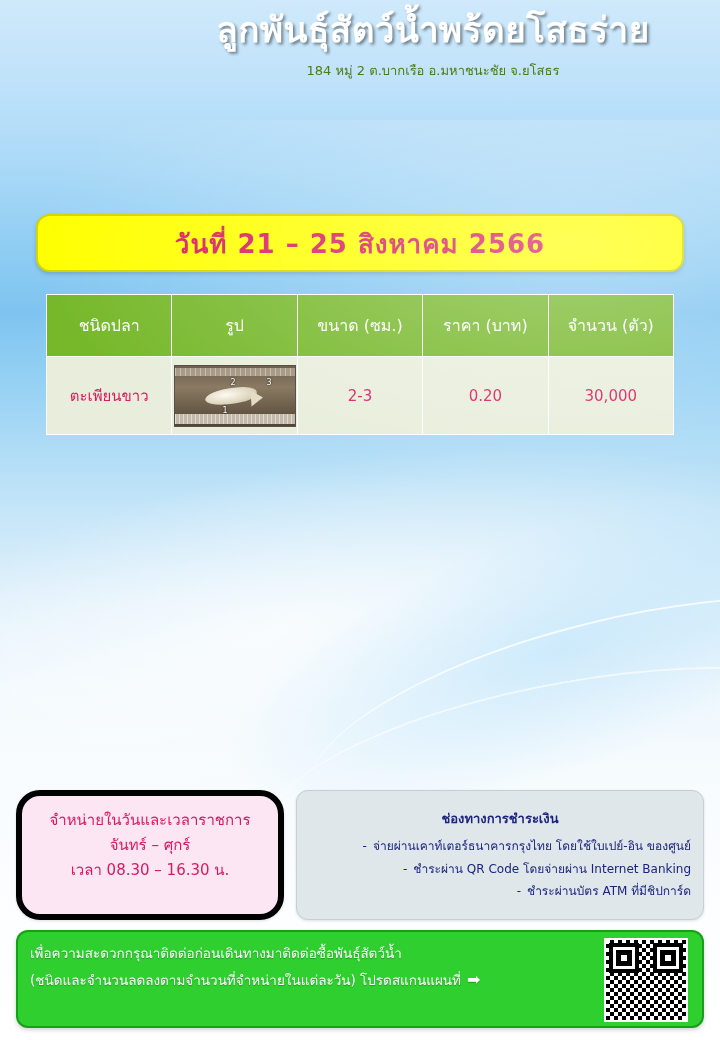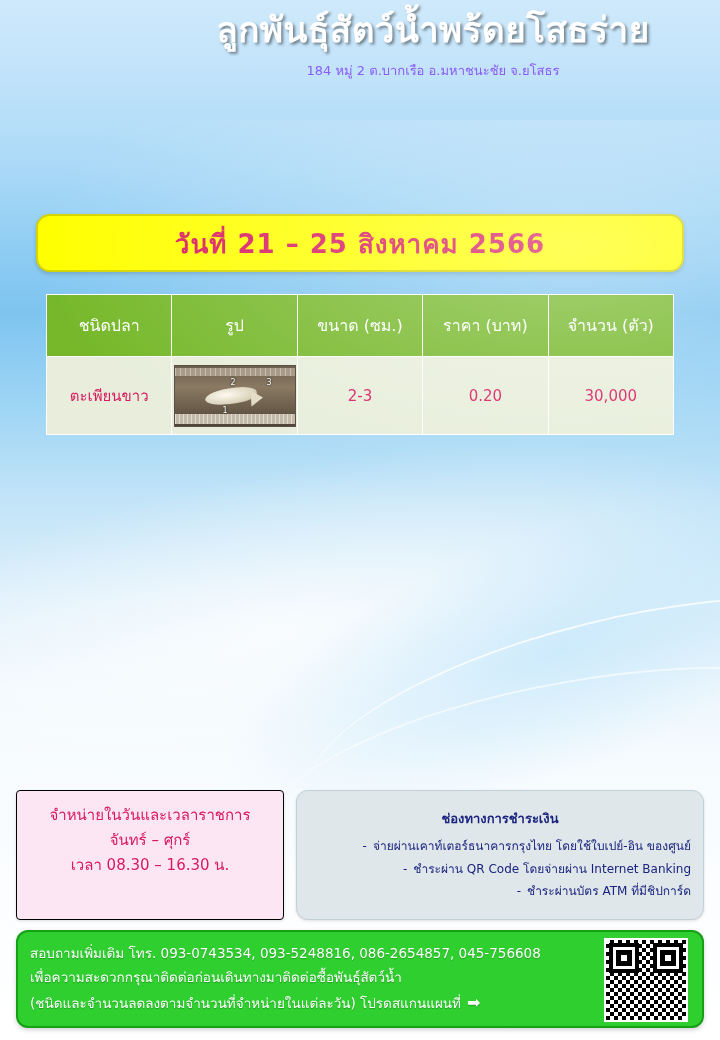--- a/index.html
+++ b/index.html
@@ -124,21 +124,21 @@
     margin-top: 8px;
     text-shadow: 1px 1px 2px rgba(255,255,255,0.8);
   }
   .t3 {
     color: #1a237e;
     font-size: 16px;
     font-weight: bold;
     margin-top: 12px;
   }
   .t4 {
-    color: #8b5cf6;
+    color: #4d7c0f;
     font-size: 13px;
     margin-top: 10px;
   }
 
   
   .date-banner {
     margin: 6px 36px 0 36px;
     background: #ffff00;
     border: 2px solid #d4d400;
     border-radius: 14px;
@@ -227,22 +227,22 @@
   }
   .boxes-row {
     display: flex;
     align-items: stretch;
     gap: 12px;
     margin-bottom: 10px;
   }
   .box-left {
     width: 268px;
     background: #fde6f3;
-    border: 1px solid #000000;
-    border-radius: 4px;
+    border: 6px solid #000000;
+    border-radius: 24px;
     padding: 12px 8px;
     text-align: center;
     color: #d81b60;
     font-size: 15px;
     line-height: 1.65;
     box-shadow: 0 1px 3px rgba(0,0,0,0.12);
   }
   .box-right {
     flex: 1;
     background: #dfe7ea;
@@ -372,19 +372,18 @@
       <ul>
         <li><span class="dash">-</span><span>จ่ายผ่านเคาท์เตอร์ธนาคารกรุงไทย โดยใช้ใบเปย์-อิน ของศูนย์</span></li>
         <li><span class="dash">-</span><span>ชำระผ่าน QR Code โดยจ่ายผ่าน Internet Banking</span></li>
         <li><span class="dash">-</span><span>ชำระผ่านบัตร ATM ที่มีชิปการ์ด</span></li>
       </ul>
     </div>
   </div>
 
   <div class="green-box">
     <div class="qr"></div>
-    <div class="line">สอบถามเพิ่มเติม โทร. 093-0743534, 093-5248816, 086-2654857, 045-756608</div>
     <div class="line">เพื่อความสะดวกกรุณาติดต่อก่อนเดินทางมาติดต่อซื้อพันธุ์สัตว์น้ำ</div>
     <div class="line">
       <span>(ชนิดและจำนวนลดลงตามจำนวนที่จำหน่ายในแต่ละวัน) โปรดสแกนแผนที่</span><span class="arrow">➡</span>
     </div>
   </div>
 </div>
 
 </body></html>

